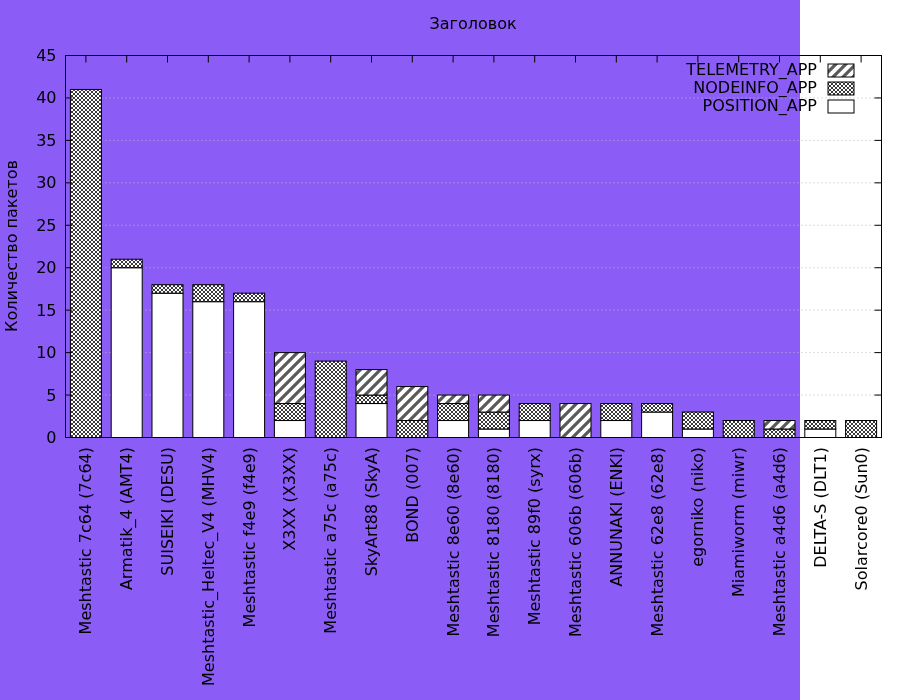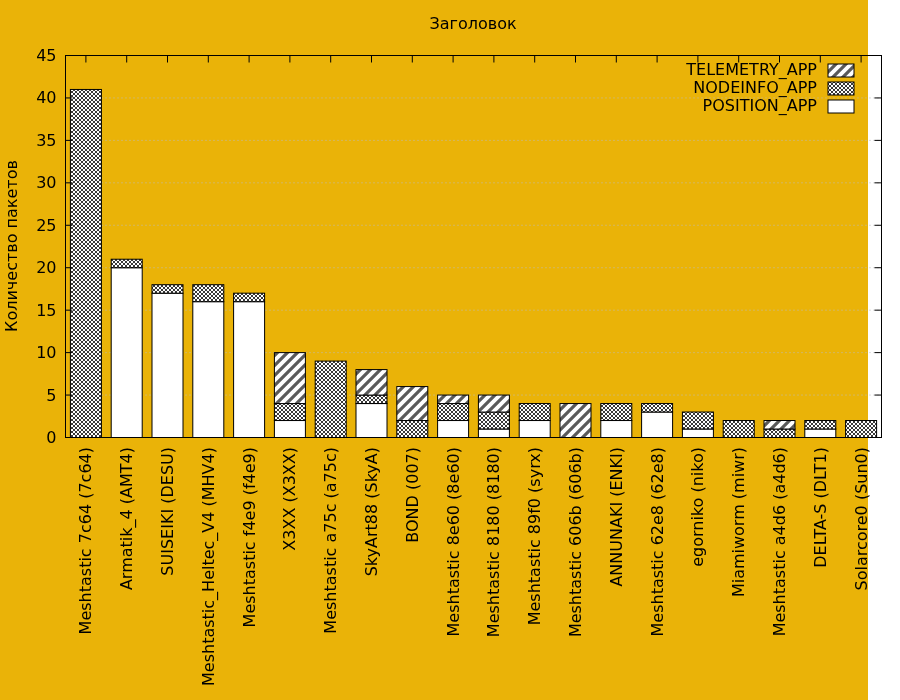--- a/index.html
+++ b/index.html
@@ -5,23 +5,23 @@
   html, body {
     margin: 0;
     padding: 0;
     background: #ffffff;
     width: 900px;
     height: 700px;
     overflow: hidden;
   }
   .page {
     position: relative;
-    width: 868px;
+    width: 800px;
     height: 700px;
-    background: #eab308;
+    background: #8b5cf6;
   }
   svg text {
     font-family: "DejaVu Sans", "Liberation Sans", sans-serif;
     fill: #000000;
   }
   .title-text { font-size: 16px; }
   .ylab-text  { font-size: 16px; }
 </style>
 </head>
 <body>

